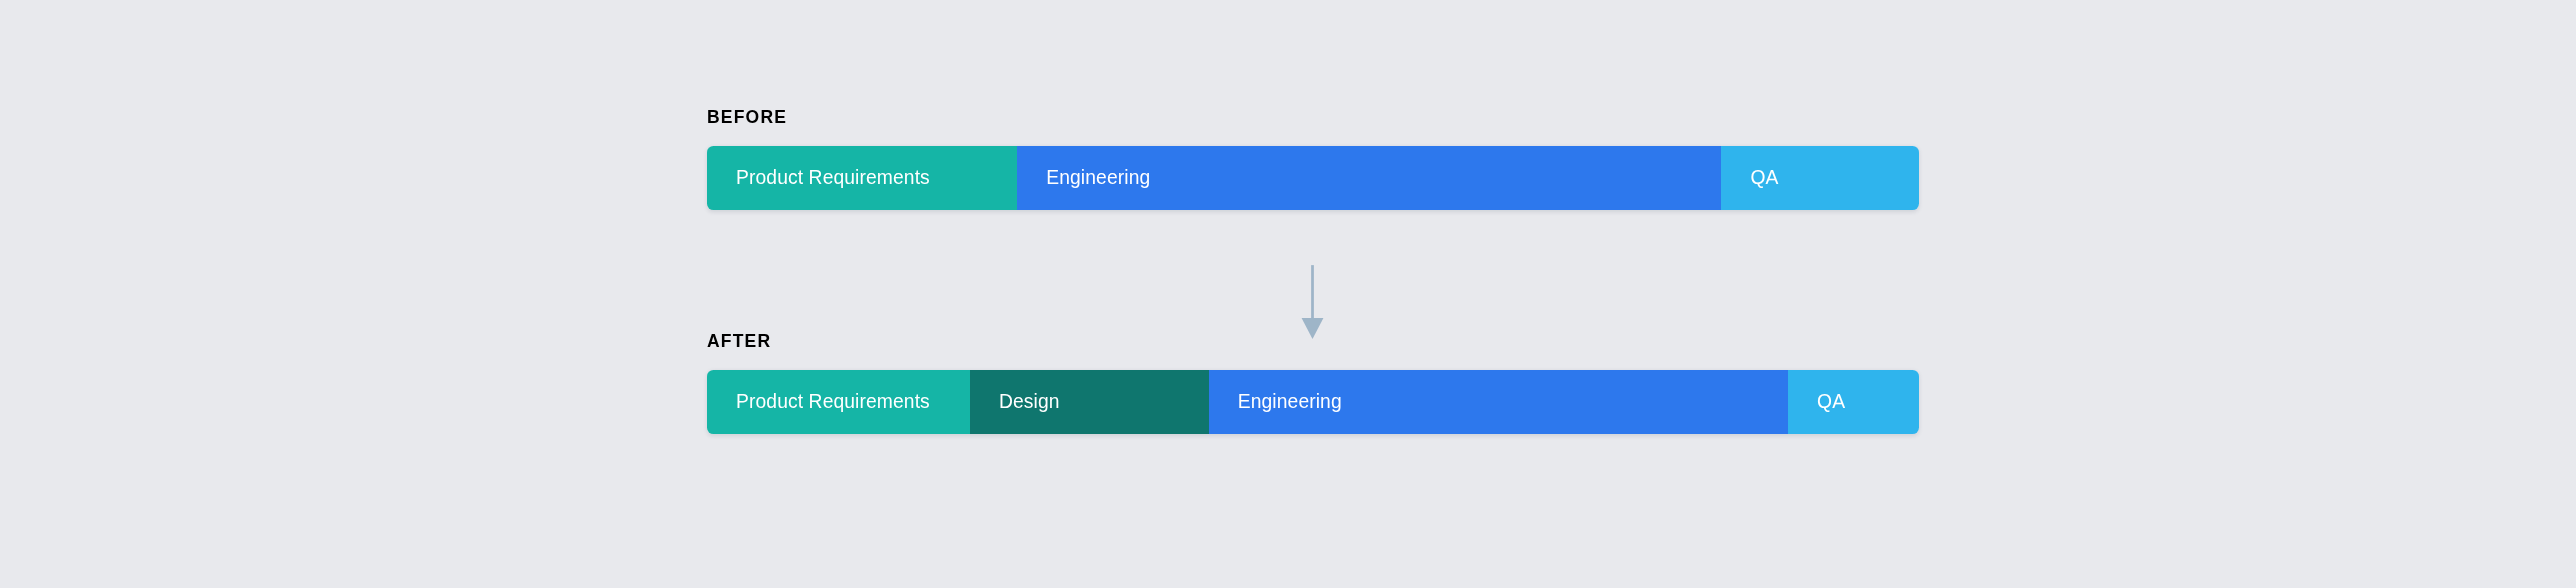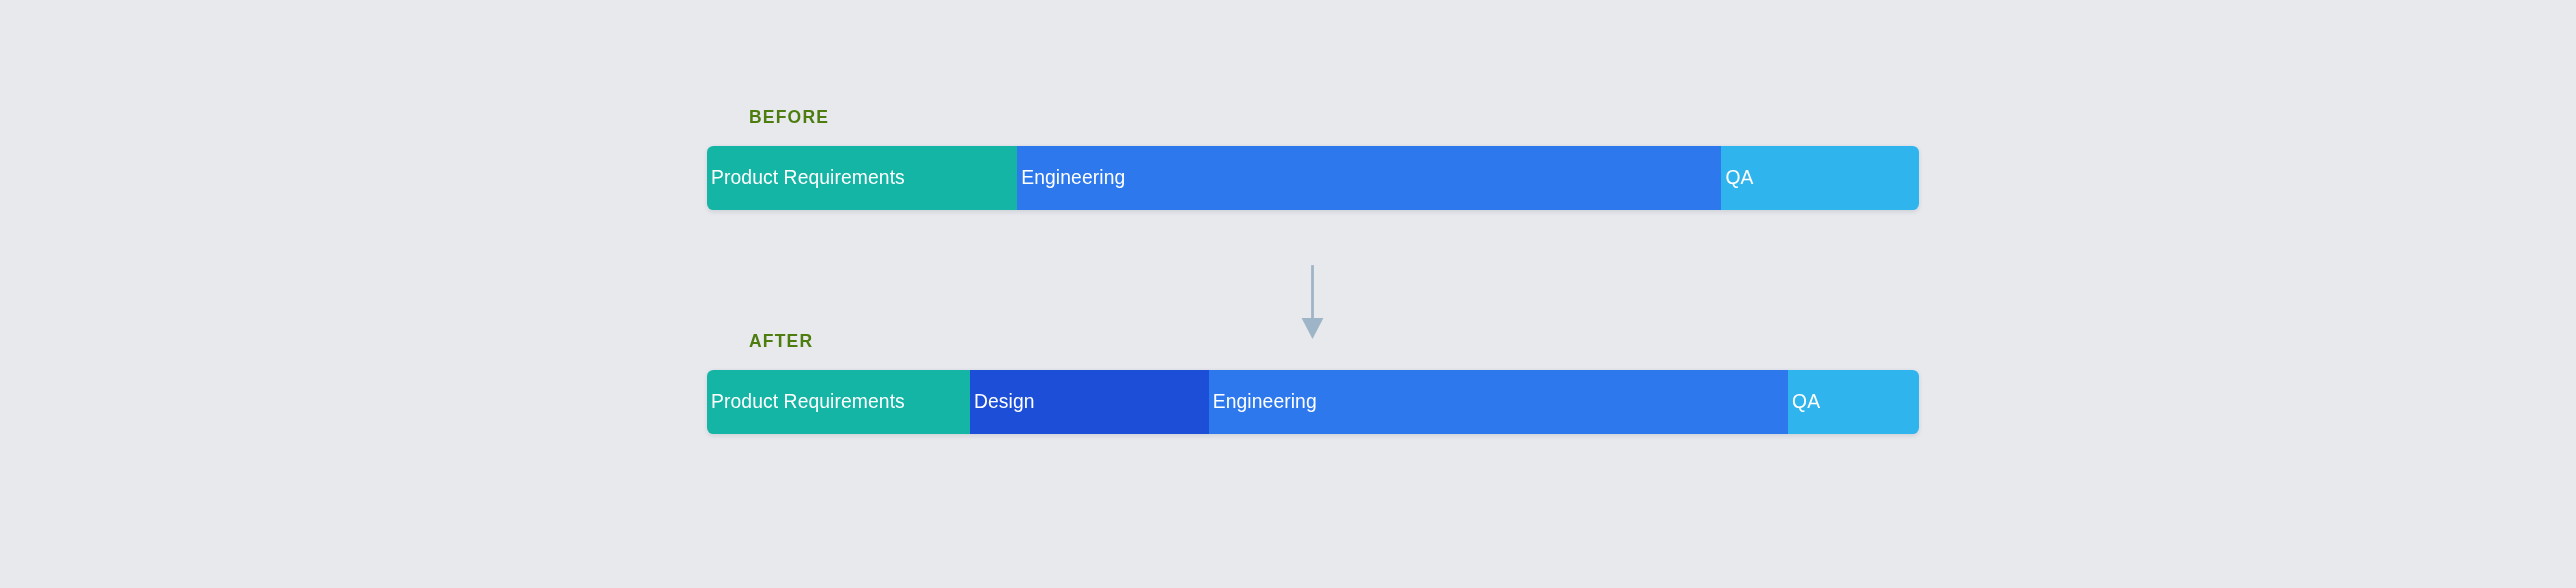--- a/index.html
+++ b/index.html
@@ -28,43 +28,42 @@
     left: 707px;
     width: 1212px;
   }
   .section.before { top: 109px; }
   .section.after  { top: 333px; }
 
   .section-label {
     font-size: 17.5px;
     font-weight: 700;
     letter-spacing: 1.2px;
-    color: #4d7c0f;
+    color: #000000;
     line-height: 1;
     margin-bottom: 19.3px;
     white-space: nowrap;
-    margin-left: 42px;
   }
 
   
   .bar {
     display: flex;
     height: 64px;
     border-radius: 6.4px;
     overflow: hidden;
     box-shadow: 0 1.8px 4.6px rgba(40, 55, 75, 0.13);
     width: 100%;
   }
 
   .segment {
     height: 100%;
     display: flex;
     align-items: center;
     box-sizing: border-box;
-    padding-left: 4px;
+    padding-left: 29px;
     overflow: hidden;
     flex: 0 0 auto;
   }
 
   .segment-label {
     color: #ffffff;
     font-size: 19.3px;
     font-weight: 400;
     line-height: 1;
     white-space: nowrap;
@@ -106,21 +105,21 @@
       <polygon id="arrow-head" points="17,81 5,58 29,58" fill="#9eb5c8"></polygon>
     </svg>
   </div>
 
   <div class="section after">
     <div class="section-label">AFTER</div>
     <div class="bar" id="bar-after">
         <div class="segment" style="background: rgb(21, 181, 166); width: 21.7%;">
           <span class="segment-label">Product Requirements</span>
         </div>
-        <div class="segment" style="background: #1d4ed8; width: 19.7%;">
+        <div class="segment" style="background: #0f766e; width: 19.7%;">
           <span class="segment-label">Design</span>
         </div>
         <div class="segment" style="background: rgb(45, 120, 237); width: 47.8%;">
           <span class="segment-label">Engineering</span>
         </div>
         <div class="segment" style="background: rgb(47, 180, 237); width: 10.8%;">
           <span class="segment-label">QA</span>
         </div>
       </div>
   </div>

